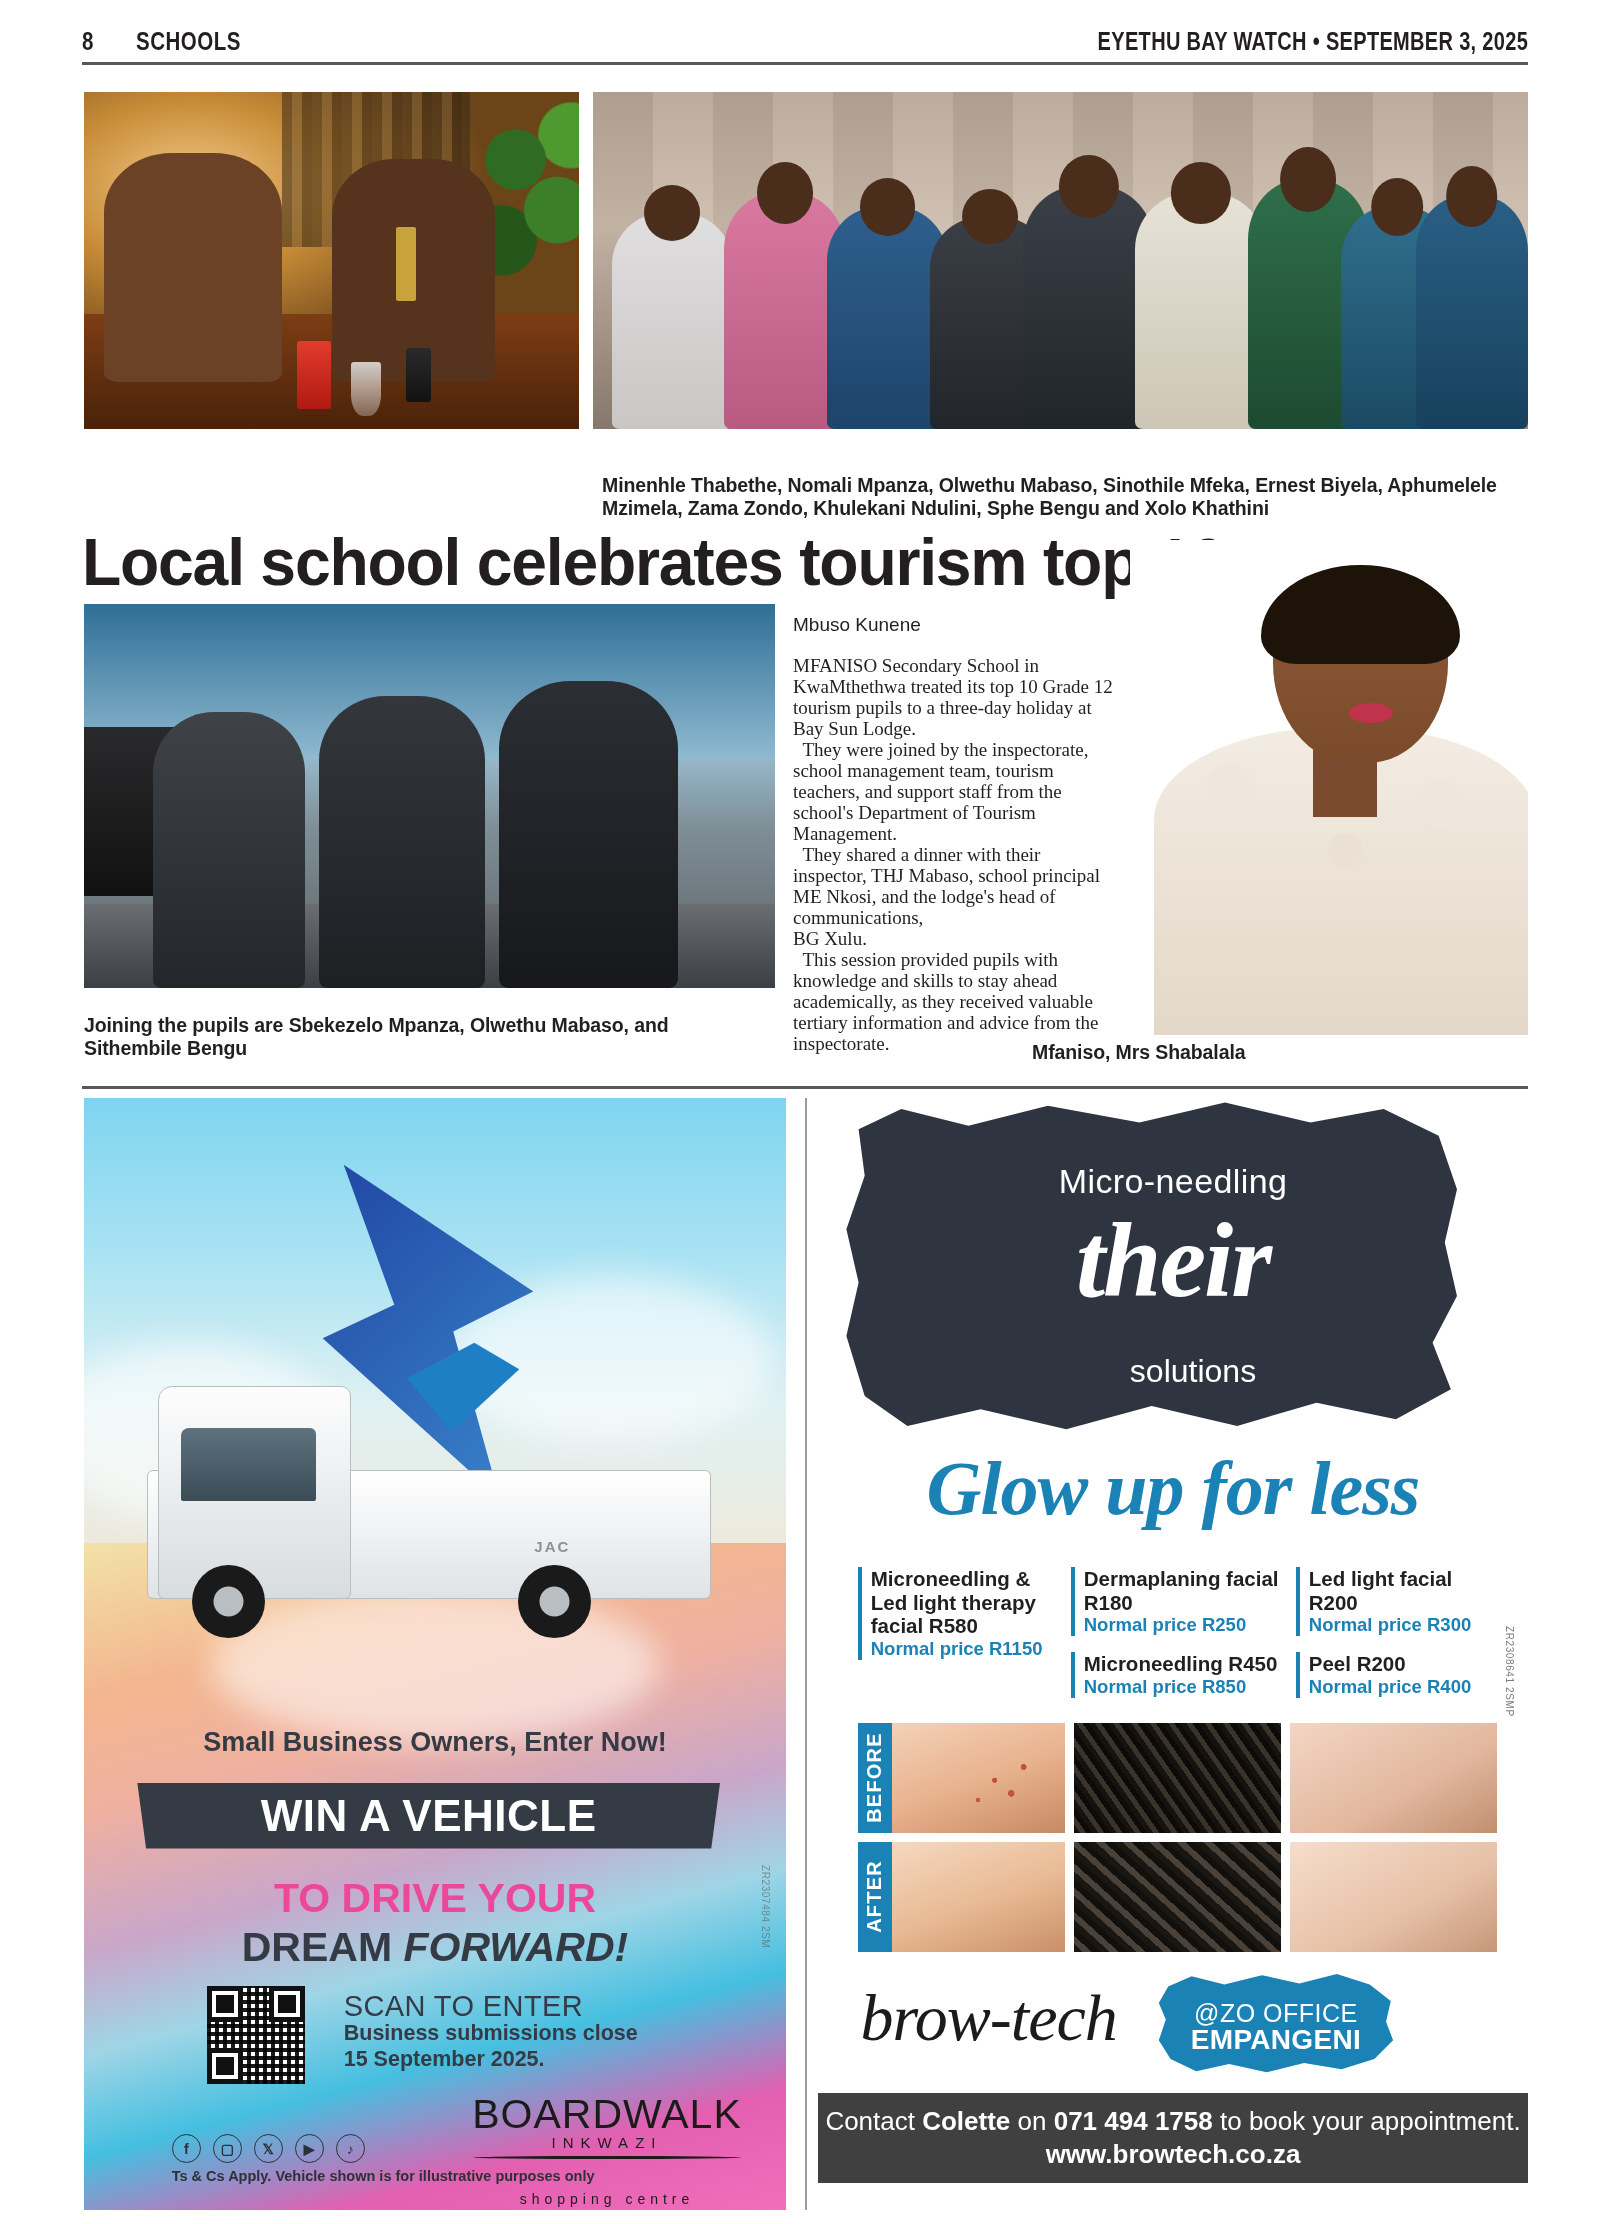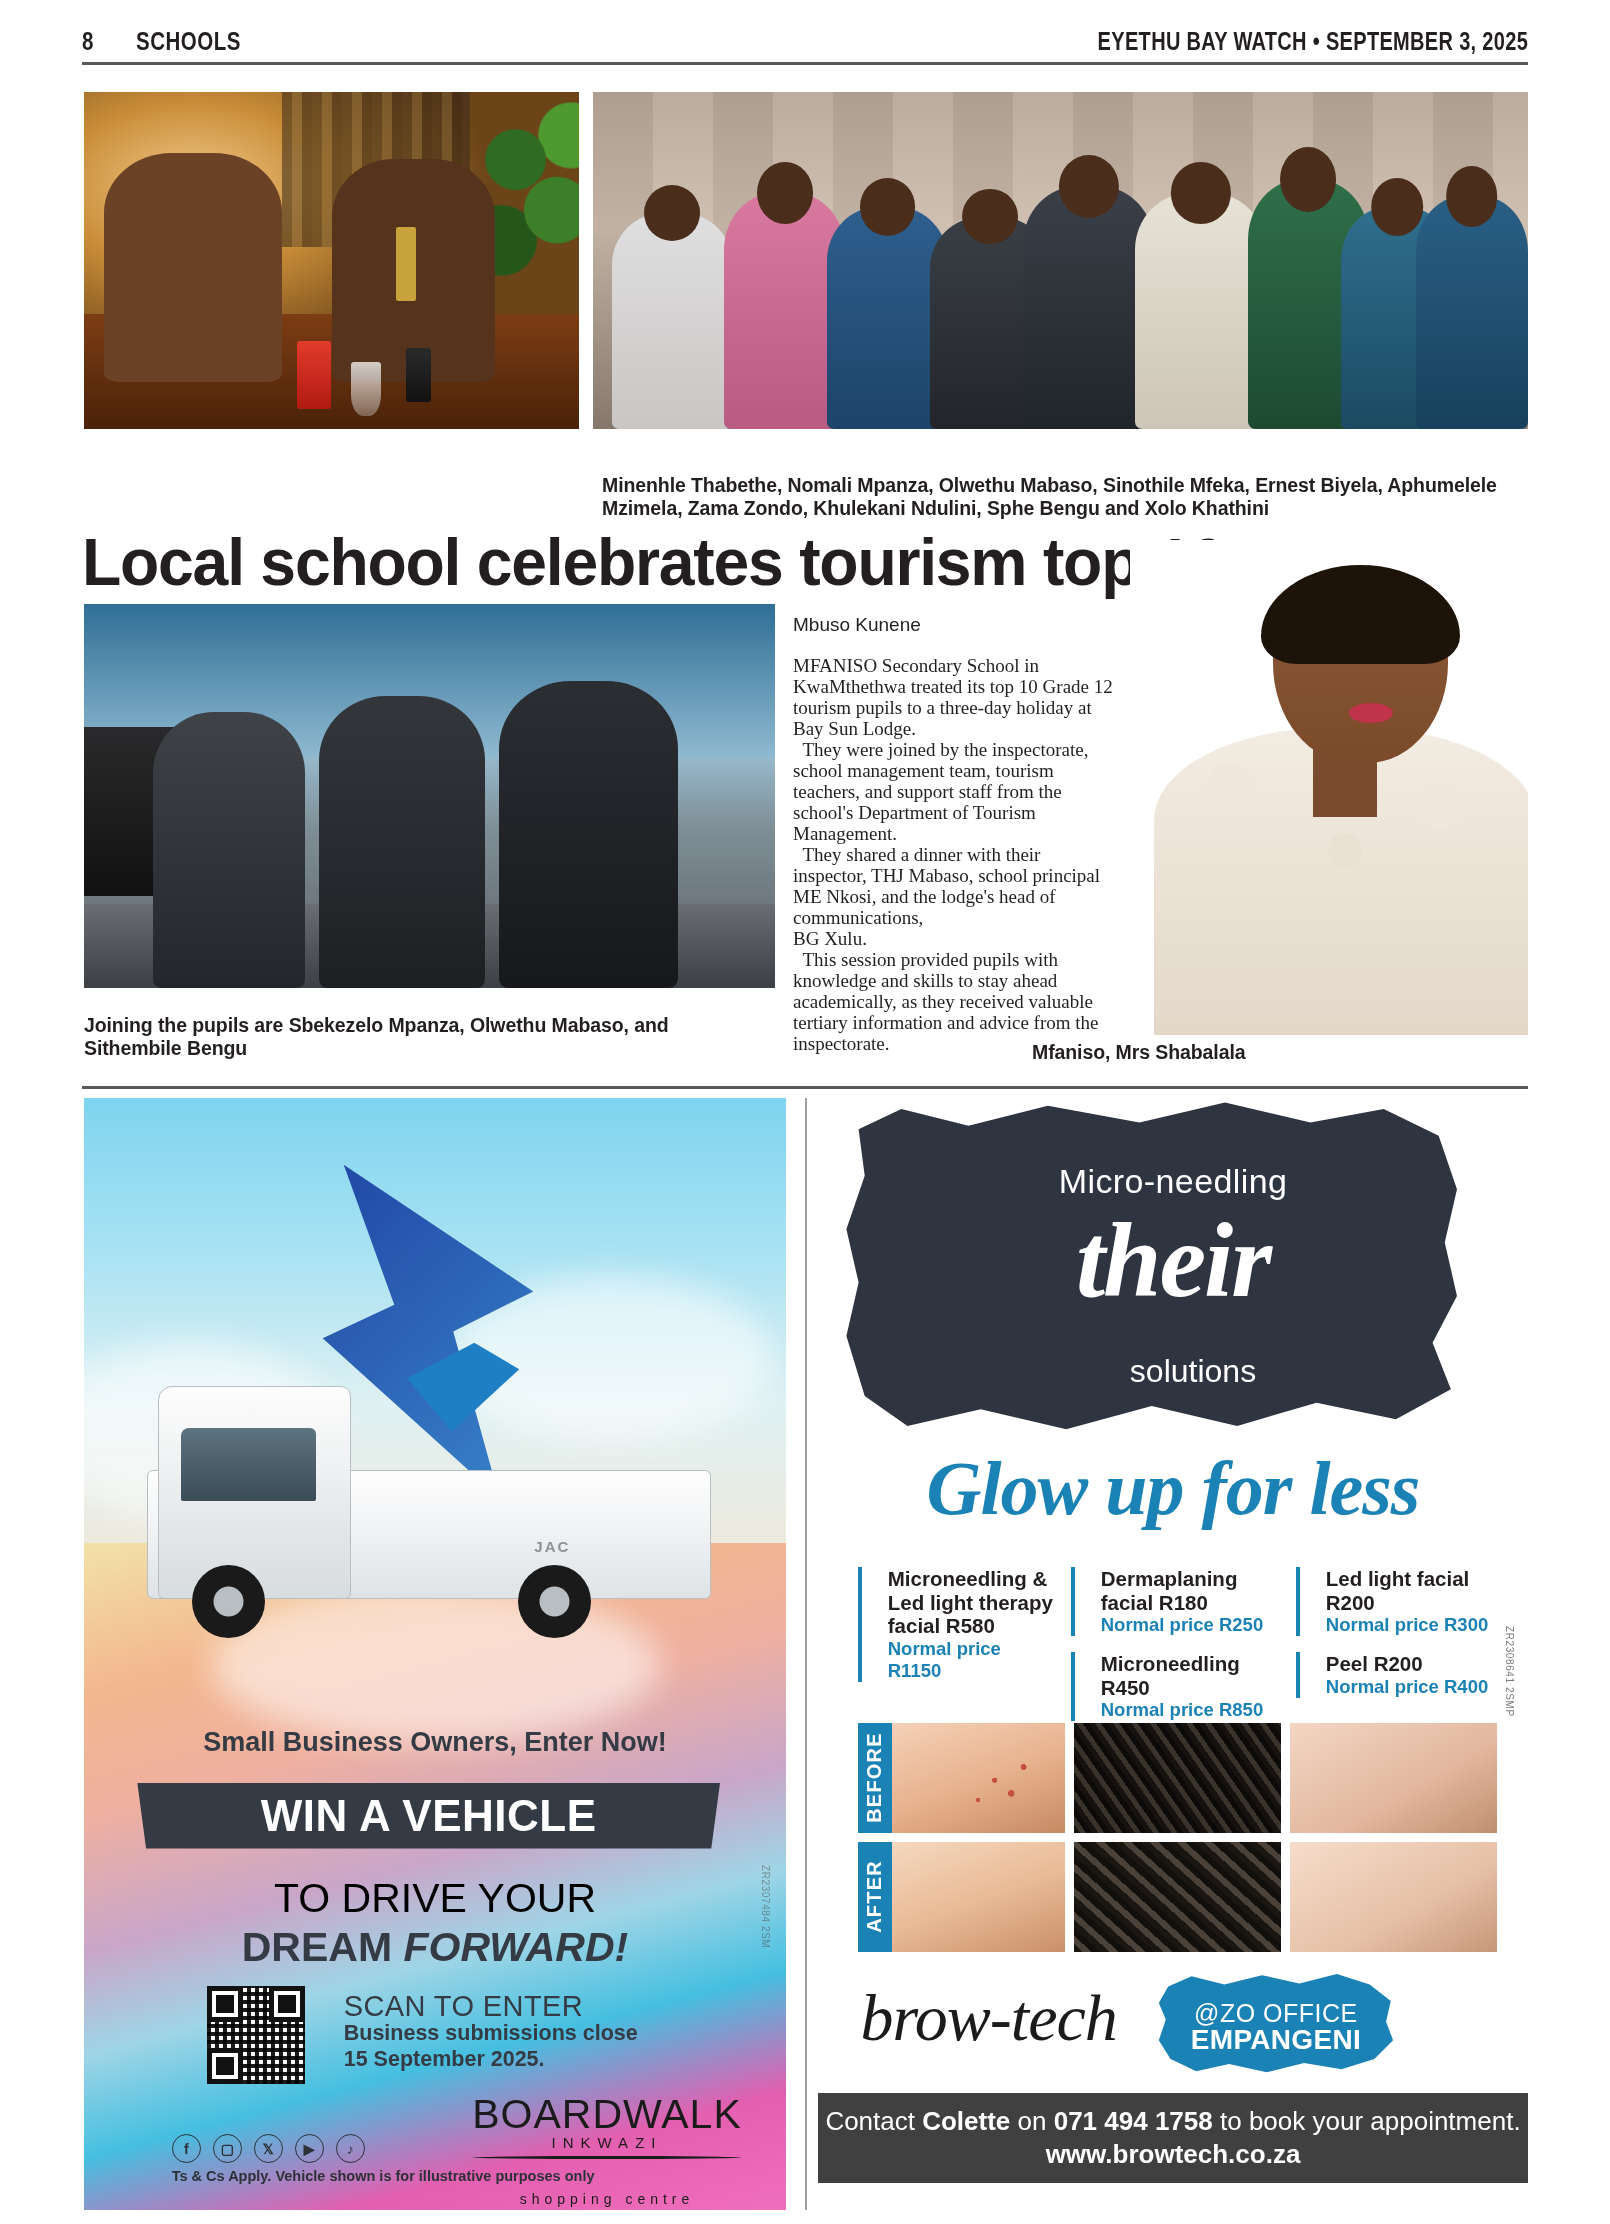--- a/index.html
+++ b/index.html
@@ -115,21 +115,21 @@
   .tk-body{position:absolute;left:0;bottom:18%;width:100%;height:52%;background:linear-gradient(180deg,#ffffff,#dfe3e6);border-radius:6px;border:1px solid #b9bec2;}
   .tk-cab{position:absolute;left:2%;bottom:18%;width:34%;height:86%;background:linear-gradient(180deg,#fdfdfd,#d7dcdf);border-radius:14px 10px 6px 6px;border:1px solid #b9bec2;}
   .tk-win{position:absolute;left:6%;bottom:58%;width:24%;height:30%;background:linear-gradient(180deg,#5d737f,#3b4c56);border-radius:8px 6px 2px 2px;}
   .tk-wheel{position:absolute;bottom:2%;width:13%;height:30%;background:radial-gradient(circle,#b9bec2 0 28%,#1a1a1a 30%);border-radius:50%;}
   .tk-brand{position:absolute;left:62%;bottom:36%;font-size:15px;font-weight:700;color:#8d9297;letter-spacing:2px;margin-left:39px;}
   .veh-sub{position:absolute;left:0;top:56.6%;width:100%;text-align:center;
       font-size:27px;font-weight:600;color:#343b45;font-family:"Liberation Sans",sans-serif;}
   .veh-banner{position:absolute;left:7.6%;top:61.6%;width:83%;height:5.9%;background:#343b45;
       clip-path:polygon(0 0,100% 0,98.5% 100%,1.5% 100%);display:flex;align-items:center;justify-content:center;}
   .veh-banner span{color:#fff;font-size:44px;font-weight:700;letter-spacing:.5px;font-family:"Liberation Sans",sans-serif;}
-  .veh-l2{position:absolute;left:0;top:69.8%;width:100%;text-align:center;font-size:41px;font-weight:400;color:#000000;line-height:48px;}
+  .veh-l2{position:absolute;left:0;top:69.8%;width:100%;text-align:center;font-size:41px;font-weight:700;color:#ec4899;line-height:48px;}
   .veh-l3{position:absolute;left:0;top:74.3%;width:100%;text-align:center;font-size:41px;font-weight:600;color:#343b45;}
   .veh-l3 i{font-style:italic;font-weight:700;}
   .veh-qr{position:absolute;left:17.5%;top:79.9%;width:98px;height:98px;
       background-color:#fff;
       background-image:
         repeating-linear-gradient(90deg,#1a1a1a 0 4px,transparent 4px 8px),
         repeating-linear-gradient(0deg,#1a1a1a 0 4px,transparent 4px 8px);
       background-blend-mode:multiply;}
   .qr-fp{position:absolute;width:26px;height:26px;border:5px solid #111;background:#fff;}
   .qr-fp::after{content:"";position:absolute;inset:4px;background:#111;}
@@ -157,21 +157,21 @@
   .brow-beauty{position:absolute;left:0;top:9.2%;width:100%;text-align:center;color:#fff;
       font-size:105px;font-style:italic;font-weight:700;font-family:"Liberation Serif",serif;letter-spacing:-2px;}
   .brow-solutions{position:absolute;left:0;top:22.9%;width:100%;text-align:center;color:#fff;
       font-size:32px;font-weight:300;padding-left:40px;box-sizing:border-box;}
   .brow-glow{position:absolute;left:0;top:31.2%;width:100%;text-align:center;color:#1b82b6;
       font-size:76px;font-style:italic;font-weight:700;font-family:"Liberation Serif",serif;letter-spacing:-1px;}
 
   .price-grid{position:absolute;left:5.6%;top:42.2%;width:90%;display:grid;
       grid-template-columns:1fr 1.06fr 1fr;column-gap:12px;}
   .pcol{display:flex;flex-direction:column;gap:16px;}
-  .pitem{border-left:4px solid #1b82b6;padding-left:26px;}
+  .pitem{border-left:4px solid #1b82b6;padding-left:9px;}
   .pname{font-size:20.5px;font-weight:700;color:#231f20;line-height:23.5px;
       font-family:"Liberation Sans Narrow","Liberation Sans",sans-serif;}
   .pnorm{font-size:18.5px;font-weight:700;color:#1b82b6;line-height:22px;
       font-family:"Liberation Sans Narrow","Liberation Sans",sans-serif;}
 
   .ba-grid{position:absolute;left:5.6%;top:56.2%;width:90%;display:grid;
       grid-template-columns:repeat(3,1fr);grid-template-rows:repeat(2,1fr);gap:9px;height:20.6%;}
   .ba-cell{position:relative;overflow:hidden;background:#cfc6bd;}
   .ba-tab{position:absolute;left:0;top:0;width:34px;height:100%;background:#1b82b6;
       display:flex;align-items:center;justify-content:center;}

